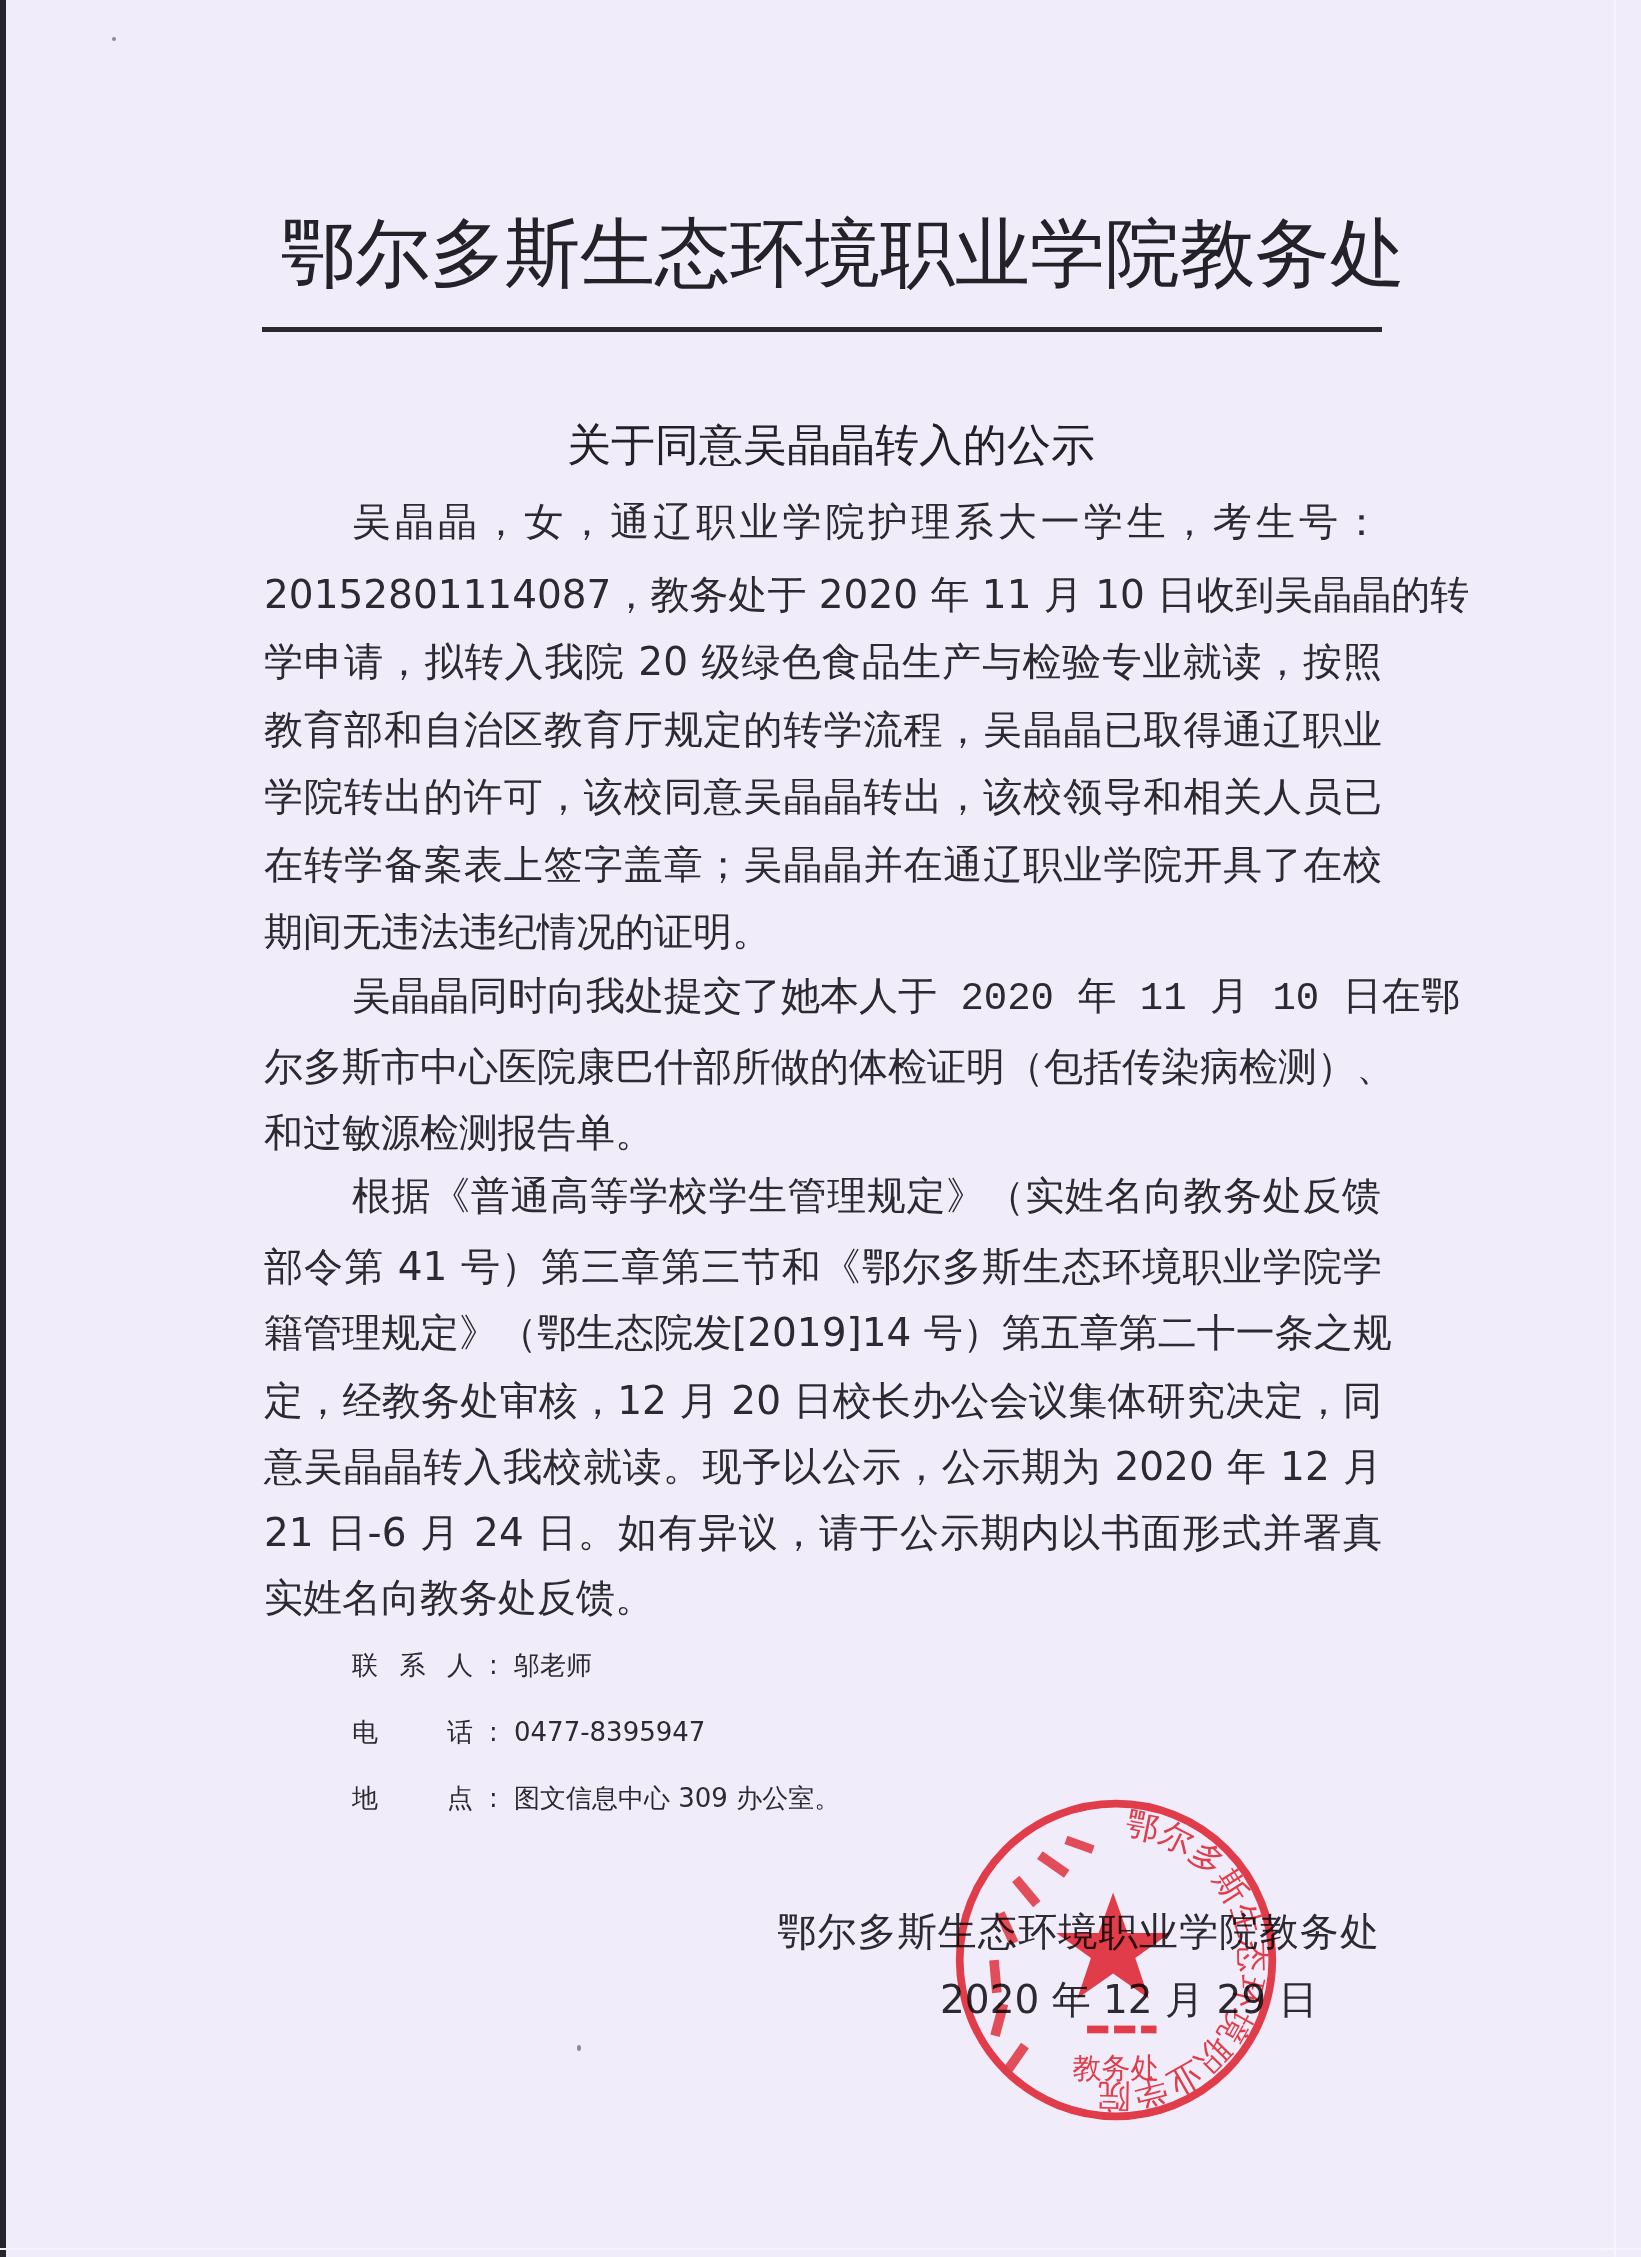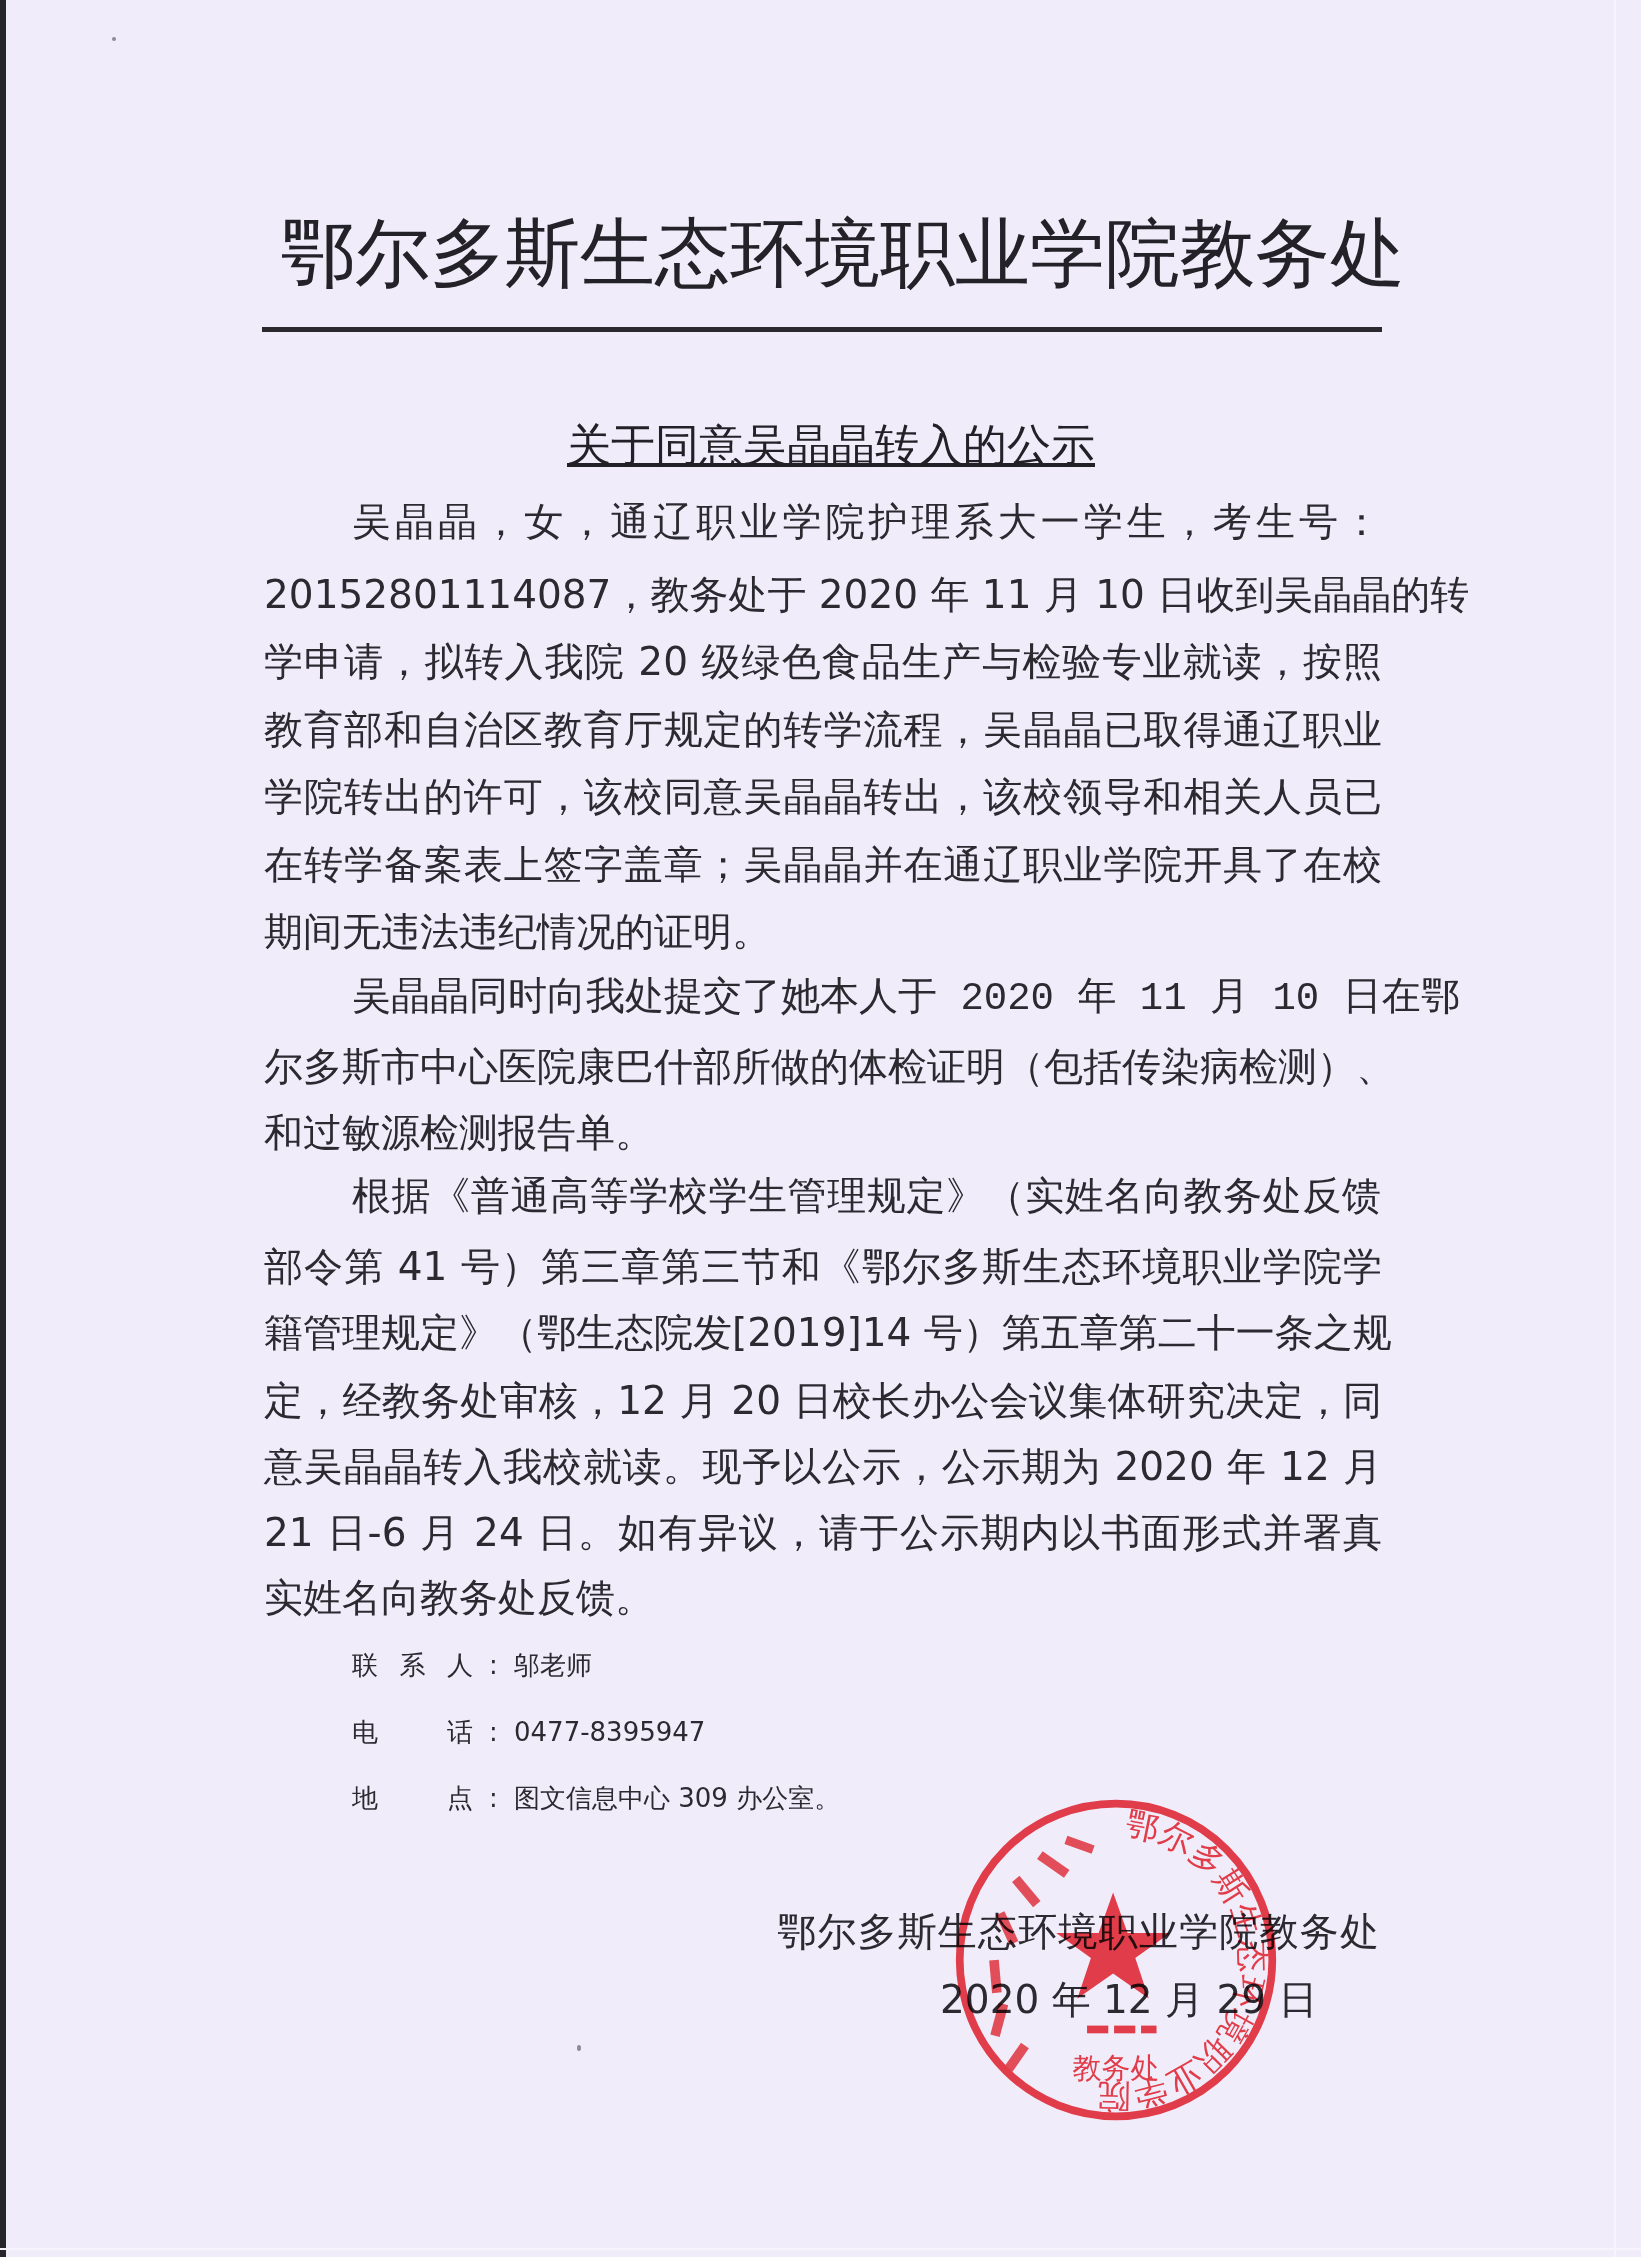--- a/index.html
+++ b/index.html
@@ -5,21 +5,21 @@
   html, body { margin:0; padding:0; }
   body { width:1641px; height:2257px; position:relative; overflow:hidden;
          background:#f1ecfa; font-family:"DejaVu Sans","Liberation Sans",sans-serif; color:#2b2a30; }
   .edge-left { position:absolute; left:0; top:0; width:5.8px; height:2257px; background:#26252b; }
   .edge-right { position:absolute; left:1614px; top:0; width:1.9px; height:2257px; background:#f7f4fd; }
   .edge-bottom { position:absolute; left:0; top:2248px; width:1641px; height:1.9px; background:#f7f4fd; }
   .title { position:absolute; left:280px; top:210px; width:1087px; height:87px; font-size:75px; line-height:87px;
            text-align:justify; text-align-last:justify; white-space:nowrap; color:#232228; }
   .rule { position:absolute; left:262px; top:327px; width:1120px; height:4.8px; background:#2a292e; }
   .subtitle { position:absolute; left:567px; top:421px; width:512px; height:48px; font-size:44px; line-height:48px;
-              text-align:justify; text-align-last:justify; white-space:nowrap; color:#222127;text-decoration:underline; }
+              text-align:justify; text-align-last:justify; white-space:nowrap; color:#222127; }
   .line { position:absolute; left:264px; width:1118px; height:54px; font-size:39px; line-height:54px; white-space:nowrap; }
   .line.full { text-align:justify; text-align-last:justify; }
   .line.indent { left:352px; width:1029px;font-family:Liberation Mono, monospace; }
   .contact { position:absolute; left:352px; height:54px; font-size:26px; line-height:54px; white-space:nowrap; }
   .contact .lbl { display:inline-block; width:121px; text-align:justify; text-align-last:justify; }
   .contact .colon { display:inline-block; width:41px; text-align:center; }
   .sig { position:absolute; left:777px; top:1905px; width:602px; height:54px; font-size:39px; line-height:54px;
          text-align:justify; text-align-last:justify; white-space:nowrap; }
   .date { position:absolute; left:940px; top:1973px; width:336px; height:54px; font-size:39px; line-height:54px;
           text-align:justify; text-align-last:justify; white-space:nowrap; }

